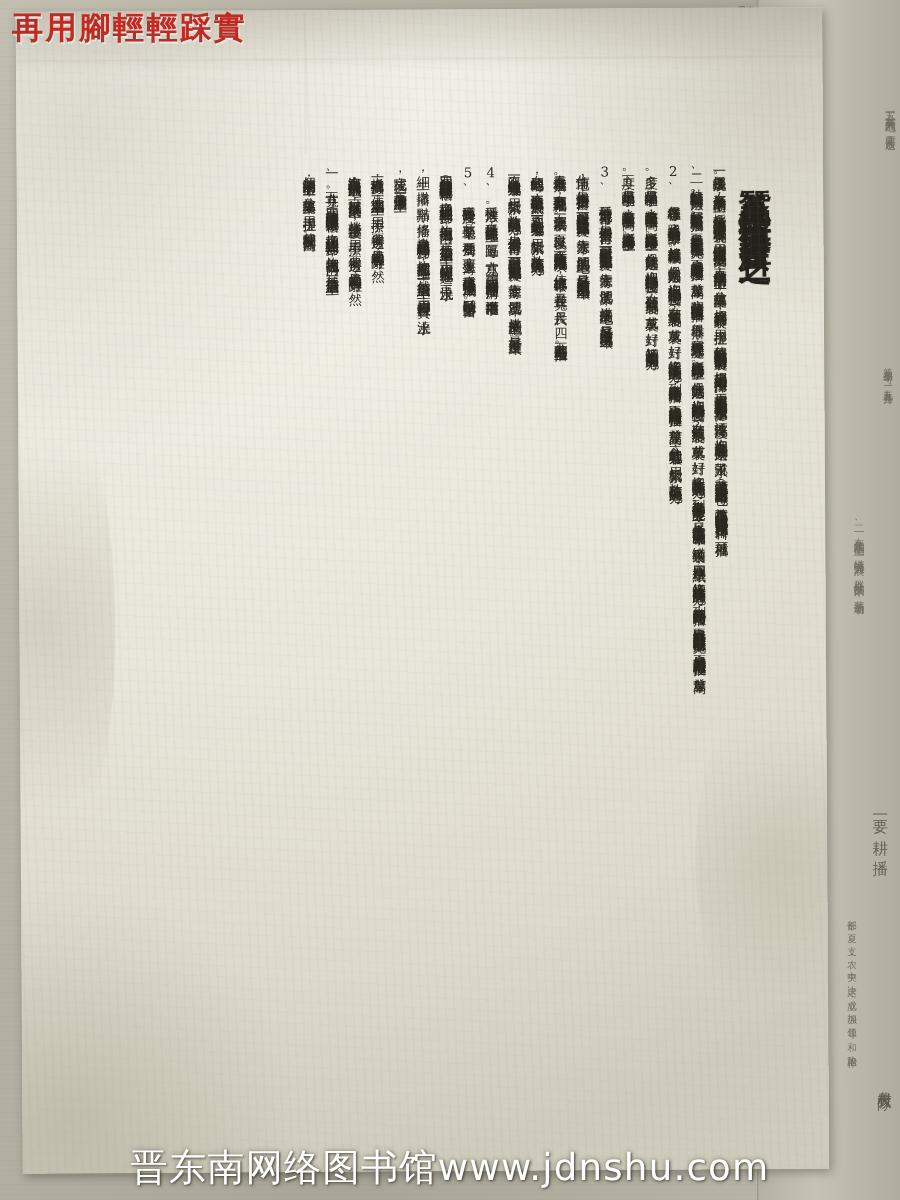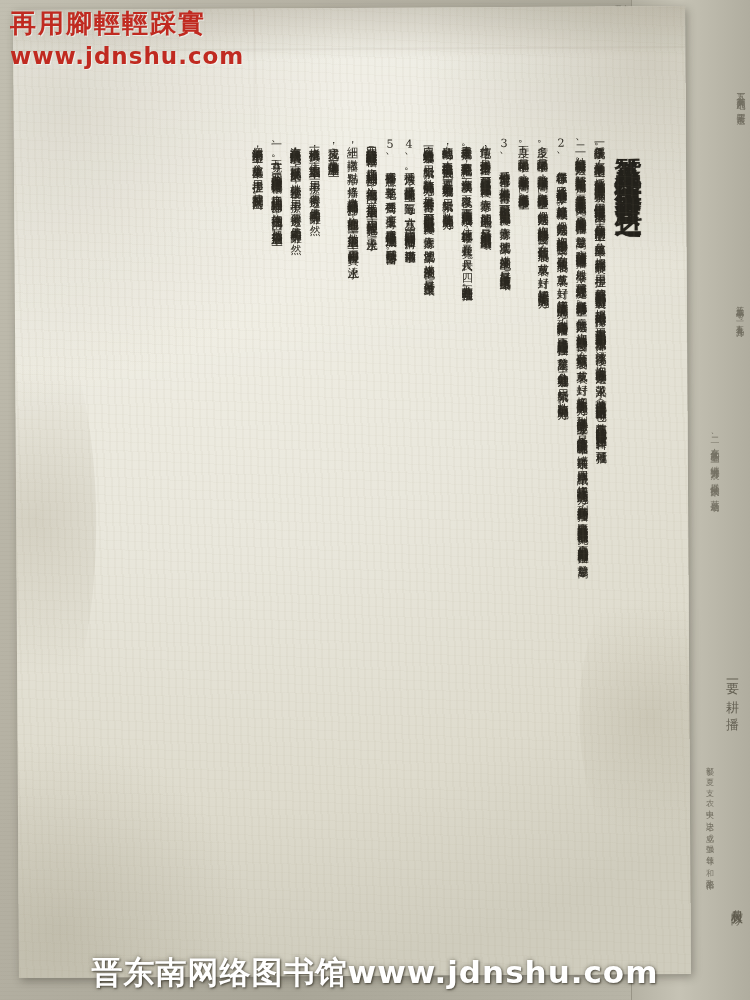--- a/index.html
+++ b/index.html
@@ -198,21 +198,21 @@
   .wm-top .line2 { font-size: 23px; letter-spacing: 1px; margin-top: 2px; }
 
   .wm-bottom {
     position: absolute;
     left: 0;
     bottom: 6px;
     width: 750px;
     text-align: center;
     color: #ffffff;
     font-family: "DejaVu Sans", sans-serif;
-    font-weight: bold;
+    font-weight: normal;
     font-size: 31px;
     letter-spacing: 1px;
     text-shadow: 1px 1px 2px rgba(60,56,44,.75), 0 0 4px rgba(60,56,44,.5);
     pointer-events: none;
     white-space: nowrap;
   }
 
   
   .stain {
     position: absolute;
@@ -267,18 +267,17 @@
       <div class="vcol mid">完成後，再薄薄的撒上一層細土。</div>
       <div class="vcol">木板或者拍打一次，使土地蓋上一層細土，用手擦，要擦得透，使果肉和種子分離，然</div>
       <div class="vcol">在沒有澆洗種子習慣的地區，可以把採下來的桑果，拌上一些乾沙土後，用手擦，要擦得透，使果肉和種子分離，然</div>
       <div class="vcol">一、五寸寬。三四分深的淺溝（畦面的地要整得鬆軟），把種子和細土或細沙拌勻，均勻地撒在溝內，然後再蓋上一層細土。</div>
       <div class="vcol short">個放滿清水的盆子，盆上放一隻米篩，用手搓捏，使種籽落到盆內。</div>
     </div>
   </div>
 
   <div class="wm-top">
     <div class="line1">再用腳輕輕踩實</div>
-    <div class="line2">www.jdnshu.com</div>
   </div>
 
   <div class="wm-bottom">晋东南网络图书馆www.jdnshu.com</div>
 
 </div>
 
 </body></html>

